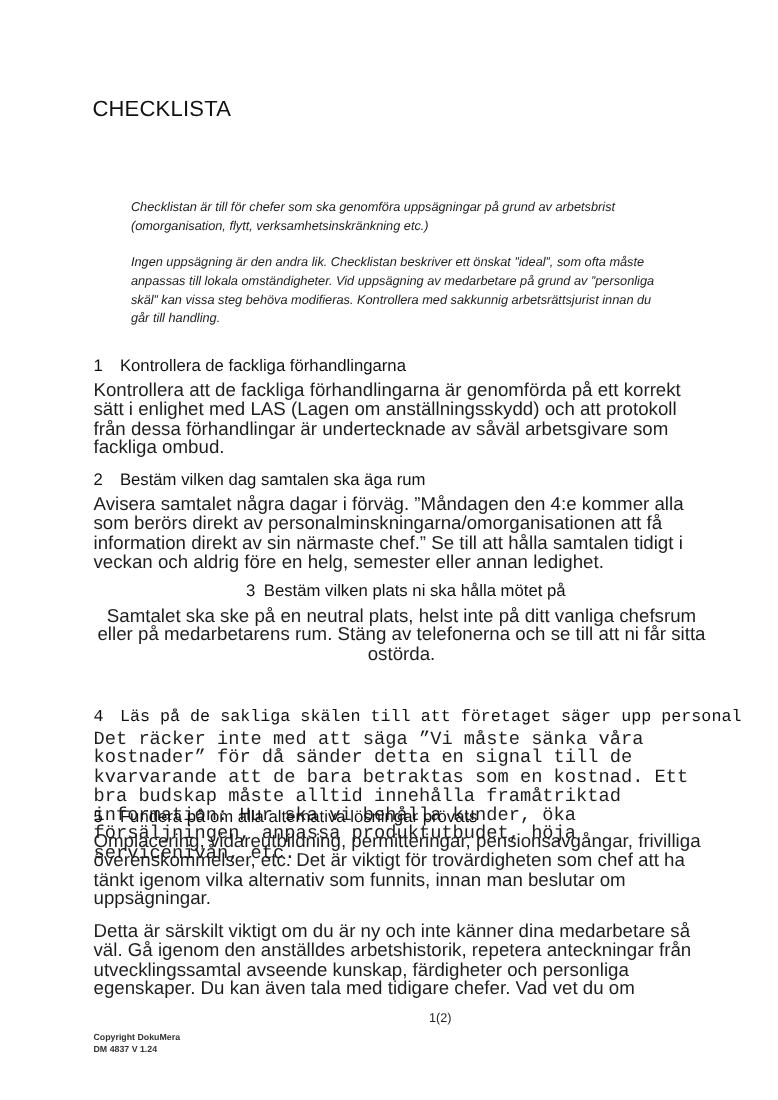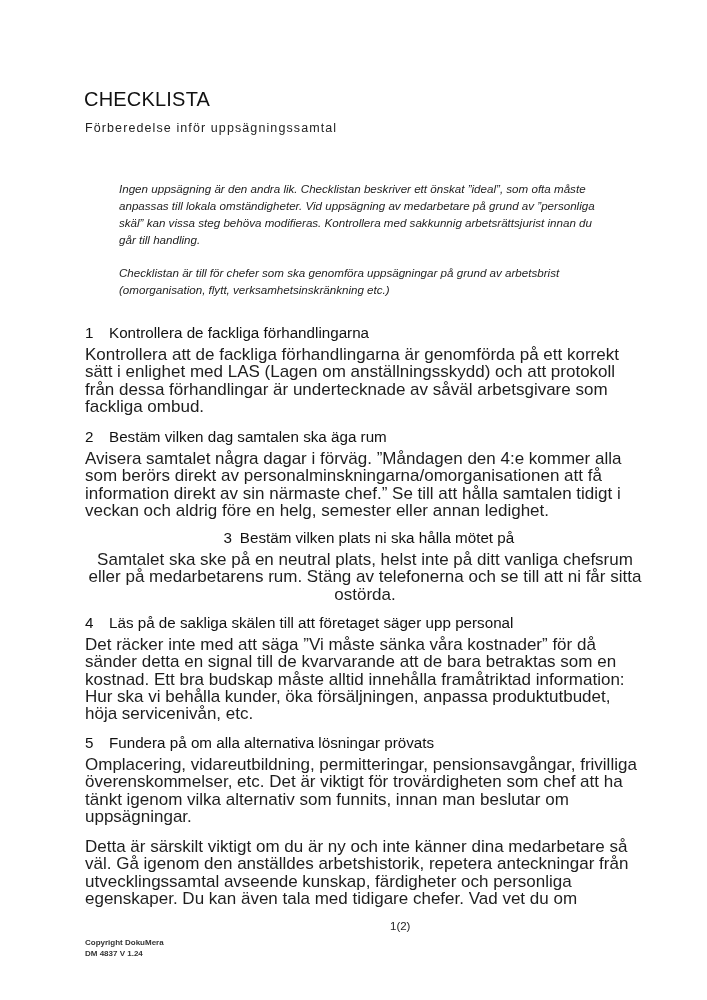--- a/index.html
+++ b/index.html
@@ -92,25 +92,24 @@
       color: #333;
       font-weight: bold;
     }
   </style>
 </head>
 <body>
 
 <div class="page">
 
   <h1 class="doc-title">CHECKLISTA</h1>
-  <p class="doc-subtitle">Förberedelse inför uppsägningssamtal</p>
 
   <div class="intro">
+    <p>Checklistan är till för chefer som ska genomföra uppsägningar på grund av arbetsbrist (omorganisation, flytt, verksamhetsinskränkning etc.)</p>
     <p>Ingen uppsägning är den andra lik. Checklistan beskriver ett önskat ”ideal”, som ofta måste anpassas till lokala omständigheter. Vid uppsägning av medarbetare på grund av ”personliga skäl” kan vissa steg behöva modifieras. Kontrollera med sakkunnig arbetsrättsjurist innan du går till handling.</p>
-    <p>Checklistan är till för chefer som ska genomföra uppsägningar på grund av arbetsbrist (omorganisation, flytt, verksamhetsinskränkning etc.)</p>
   </div>
 
   <div class="section" style="top:323px;">
     <h2 class="section-heading">
       <span class="section-number">1</span><span>Kontrollera de fackliga förhandlingarna</span>
     </h2>
     <p class="section-body">Kontrollera att de fackliga förhandlingarna är genomförda på ett korrekt sätt i enlighet med LAS (Lagen om anställningsskydd) och att protokoll från dessa förhandlingar är undertecknade av såväl arbetsgivare som fackliga ombud.</p>
   </div>
 
   <div class="section" style="top:427px;">
@@ -120,21 +119,21 @@
     <p class="section-body">Avisera samtalet några dagar i förväg. ”Måndagen den 4:e kommer alla som berörs direkt av personalminskningarna/omorganisationen att få information direkt av sin närmaste chef.” Se till att hålla samtalen tidigt i veckan och aldrig före en helg, semester eller annan ledighet.</p>
   </div>
 
   <div class="section" style="top:528px;text-align:center;">
     <h2 class="section-heading">
       <span class="section-number">3</span><span>Bestäm vilken plats ni ska hålla mötet på</span>
     </h2>
     <p class="section-body">Samtalet ska ske på en neutral plats, helst inte på ditt vanliga chefsrum eller på medarbetarens rum. Stäng av telefonerna och se till att ni får sitta ostörda.</p>
   </div>
 
-  <div class="section" style="top:613px;">
+  <div class="section" style="top:641px;font-family:Liberation Mono, monospace;">
     <h2 class="section-heading">
       <span class="section-number">4</span><span>Läs på de sakliga skälen till att företaget säger upp personal</span>
     </h2>
     <p class="section-body">Det räcker inte med att säga ”Vi måste sänka våra kostnader” för då sänder detta en signal till de kvarvarande att de bara betraktas som en kostnad. Ett bra budskap måste alltid innehålla framåtriktad information: Hur ska vi behålla kunder, öka försäljningen, anpassa produktutbudet, höja servicenivån, etc.</p>
   </div>
 
   <div class="section" style="top:733px;">
     <h2 class="section-heading">
       <span class="section-number">5</span><span>Fundera på om alla alternativa lösningar prövats</span>
     </h2>

